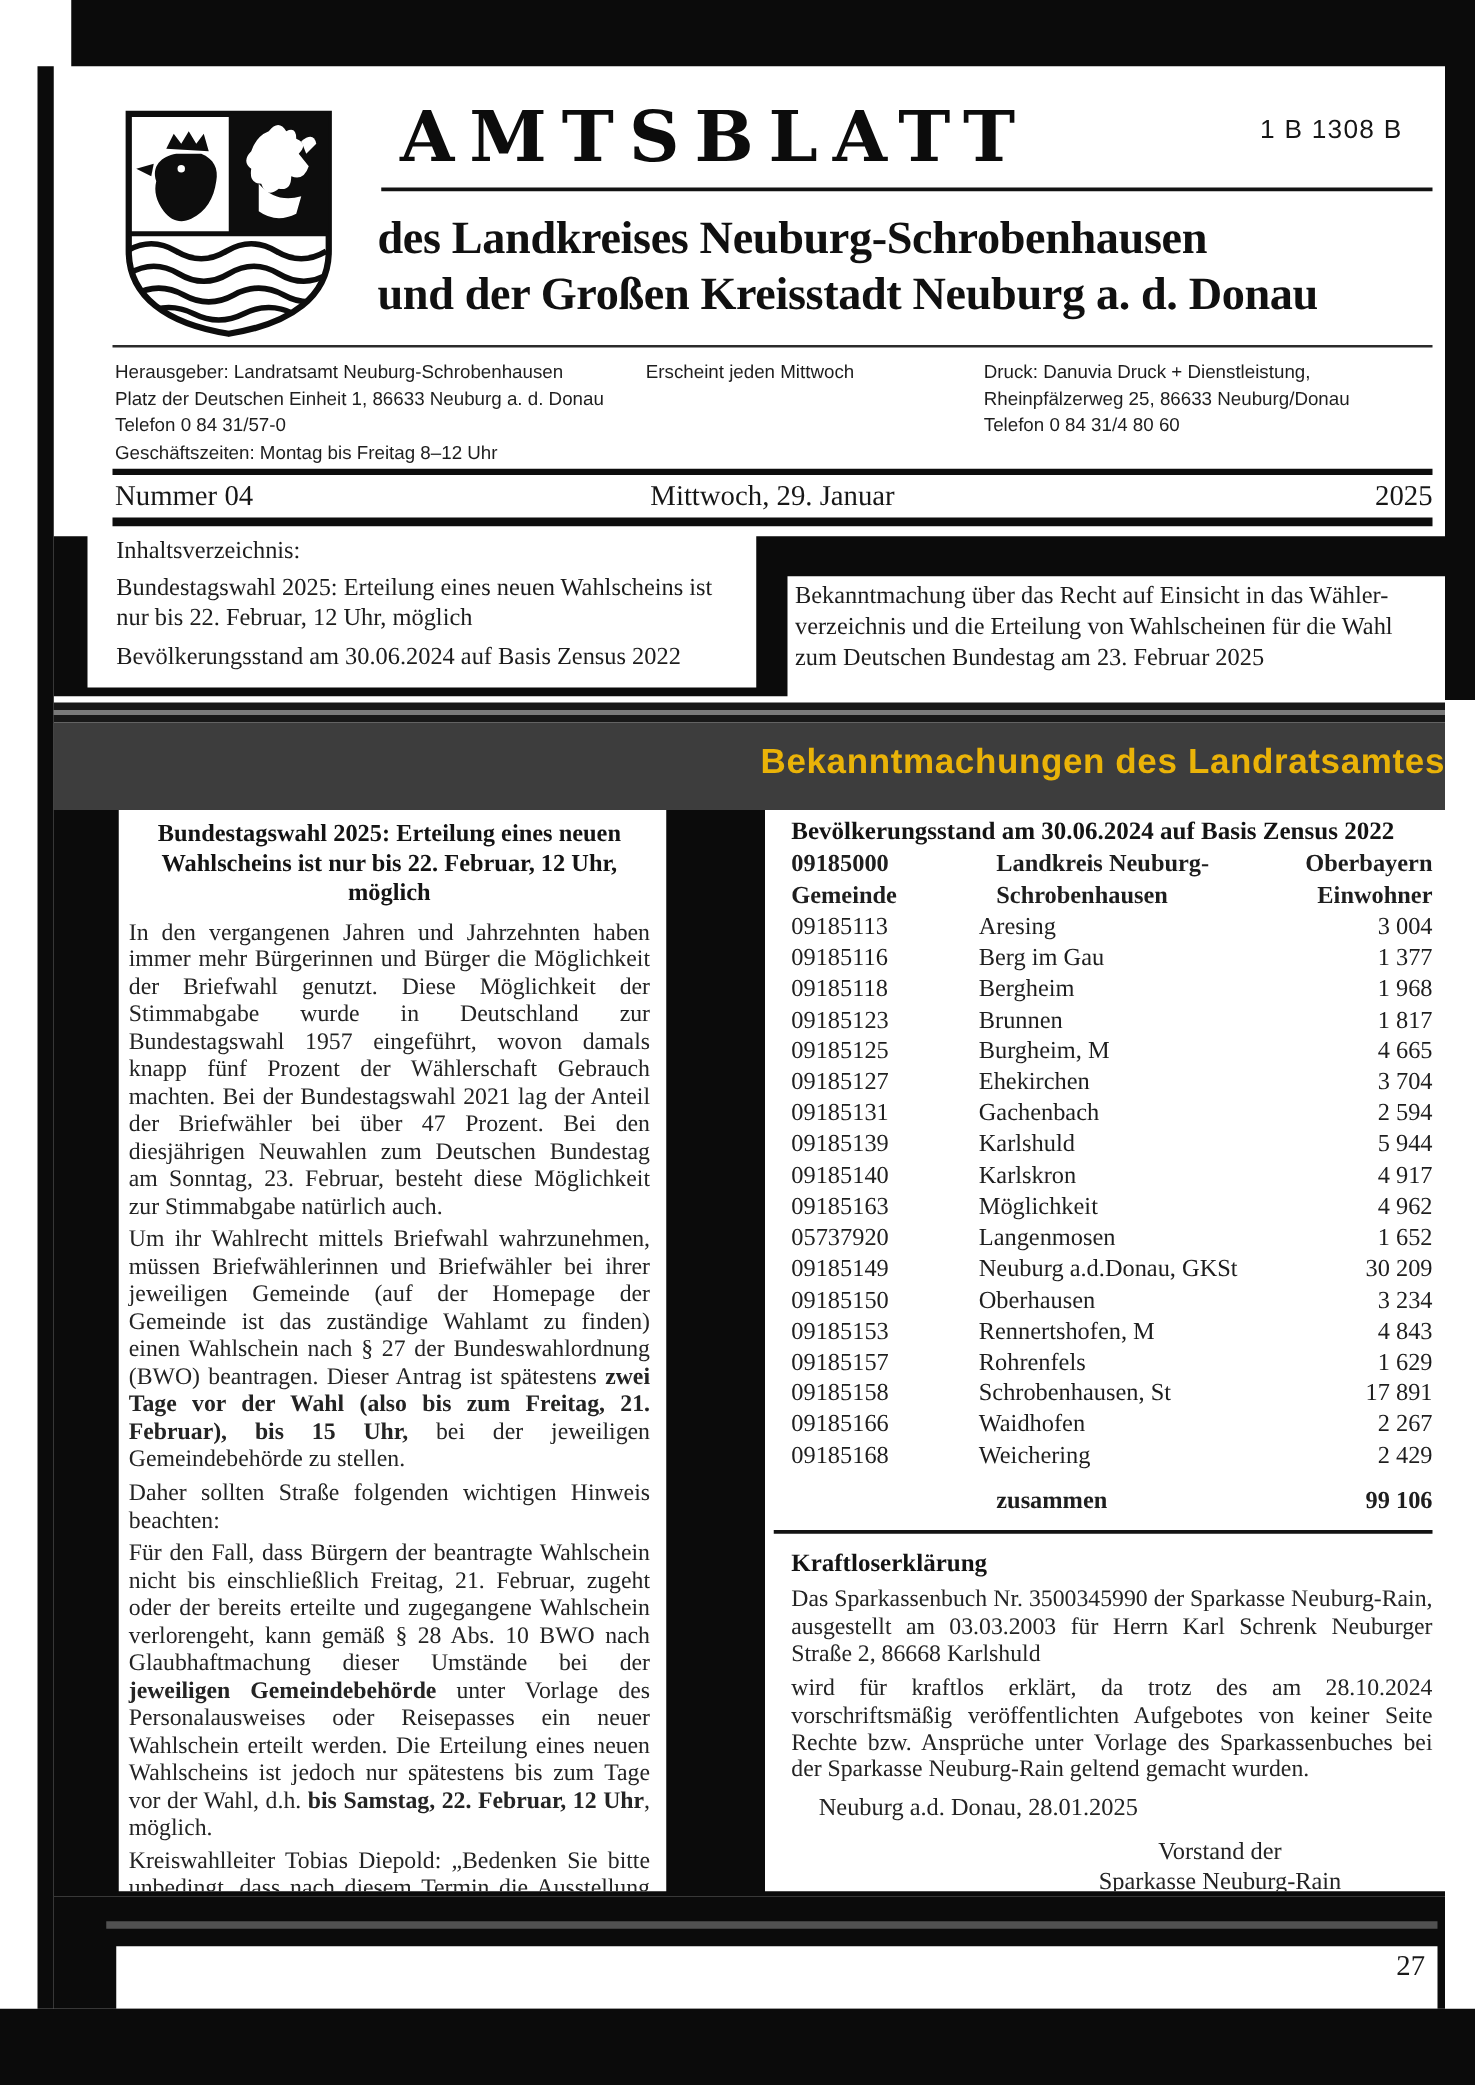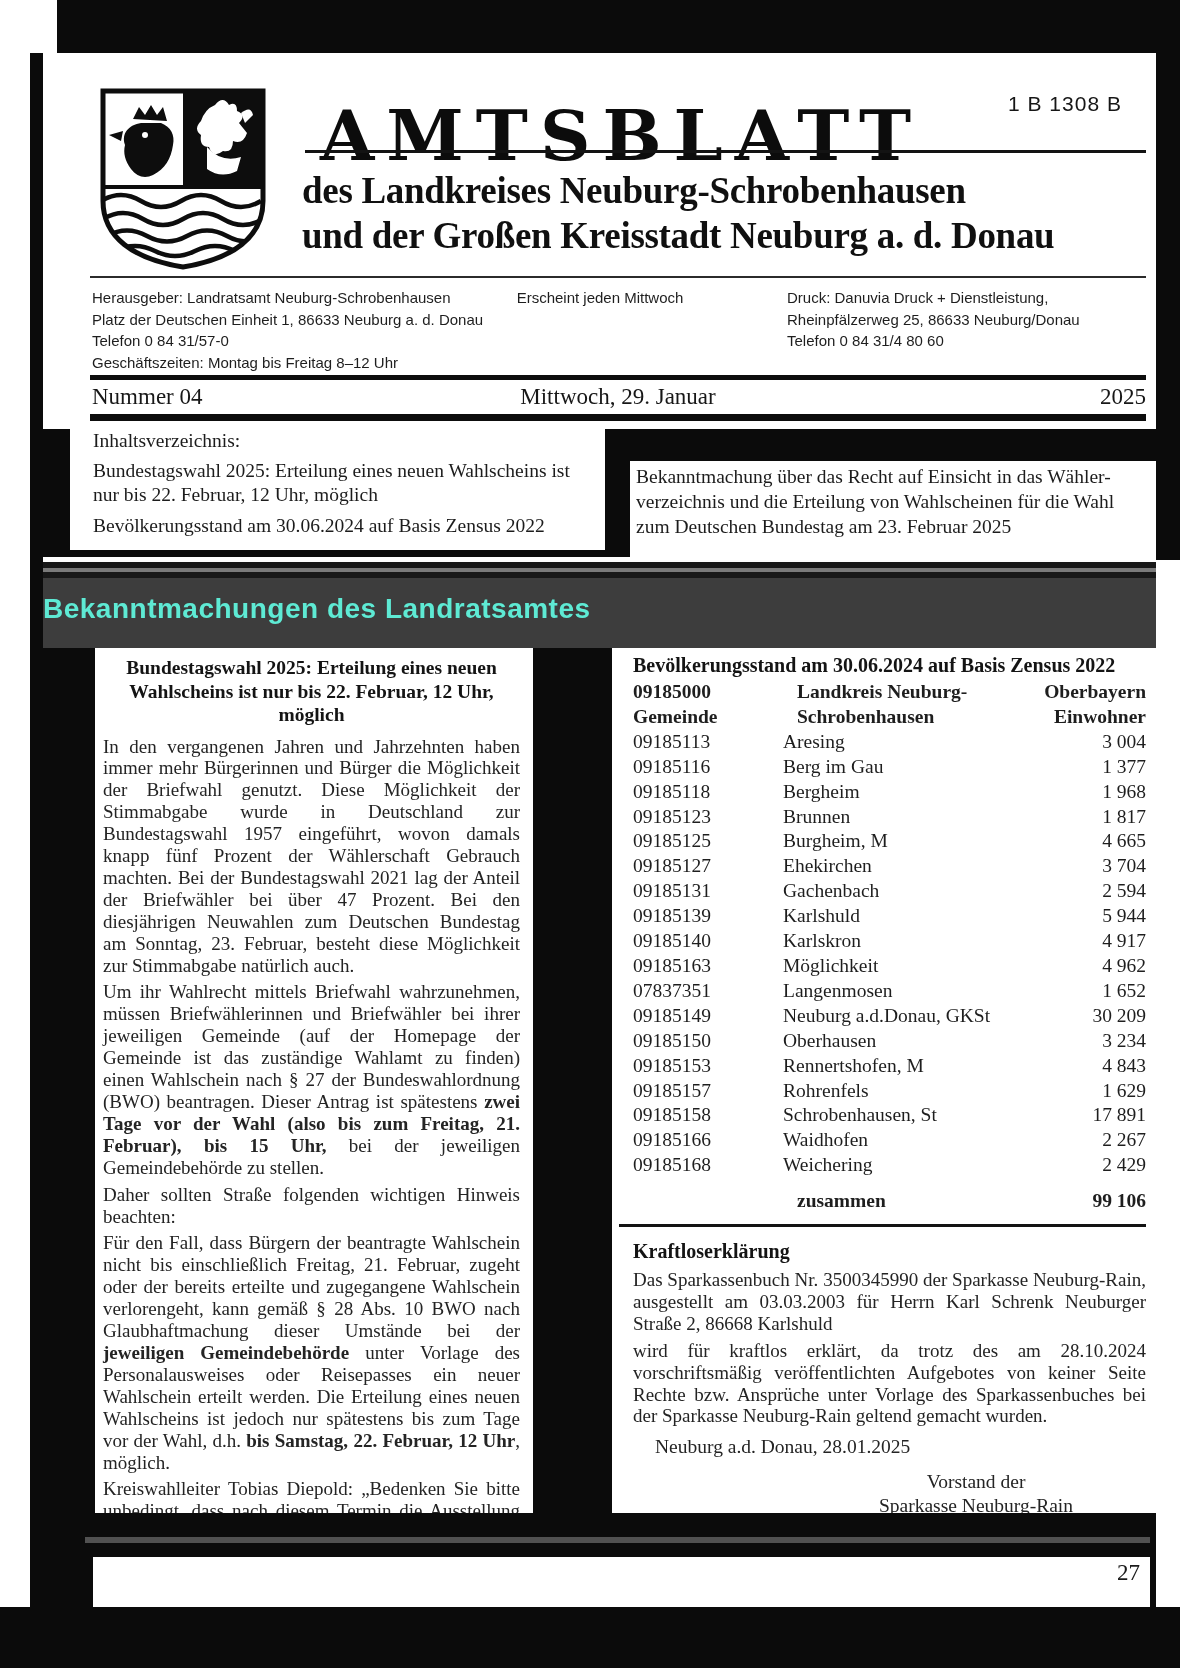--- a/index.html
+++ b/index.html
@@ -2,44 +2,44 @@
 <html><head>
 <meta charset="utf-8">
 <style>
   html,body{margin:0;padding:0;background:#ffffff;}
   .page{position:relative;width:1180px;height:1668px;background:#fff;overflow:hidden;
         font-family:"Liberation Serif",serif;color:#222;}
   .abs{position:absolute;}
   .blk{background:#0b0b0b;}
 
   
-  .masthead{left:320px;top:101px;font-family:"DejaVu Serif",serif;font-weight:bold;
-            font-size:70px;letter-spacing:12px;line-height:1;color:#0c0c0c;white-space:nowrap;}
+  .masthead{left:320px;top:82px;font-family:"DejaVu Serif",serif;font-weight:bold;
+            font-size:56px;letter-spacing:12px;line-height:1;color:#0c0c0c;white-space:nowrap;}
   .mast-code{left:1008px;top:92px;font-family:"Liberation Sans",sans-serif;font-size:21px;
              color:#161616;letter-spacing:1px;}
   .mast-rule{left:305px;top:150px;width:841px;height:3px;background:#131313;}
   .subtitle{left:302px;top:168px;font-weight:bold;font-size:37px;line-height:45px;
             color:#101010;white-space:pre-line;letter-spacing:-0.3px;}
 
   
   .pub-rule{left:90px;top:276px;width:1056px;height:2px;background:#2b2b2b;}
   .pub{font-family:"Liberation Sans",sans-serif;font-size:15px;line-height:21.5px;
        color:#1e1e1e;white-space:pre-line;}
   .rule-thick{background:#0d0d0d;}
   .issue{font-size:23px;line-height:28px;color:#171717;}
 
   
   .toc-box{background:#fff;font-size:19.5px;line-height:24.5px;color:#1c1c1c;}
   .toc-entry{white-space:pre-line;}
 
   
   .banner{left:43px;top:578px;width:1113px;height:70px;background:#3d3d3d;
-          text-align:left;padding-top:15px;box-sizing:border-box;
+          text-align:right;padding-top:15px;box-sizing:border-box;
           font-family:"Liberation Sans",sans-serif;font-weight:bold;
-          font-size:28px;letter-spacing:.5px;color:#5eead4;}
+          font-size:28px;letter-spacing:.5px;color:#eab308;}
 
   
   .art{background:#fff;box-sizing:border-box;overflow:hidden;}
   .art-title{font-weight:bold;font-size:19.5px;line-height:23.5px;text-align:center;
              white-space:pre-line;margin:0 0 9px 0;color:#141414;}
   .par{text-align:justify;font-size:19px;line-height:21.9px;margin:0 0 5px 0;color:#242424;}
   .b{font-weight:bold;}
 
   
   .tbl{font-size:19.5px;line-height:24.9px;color:#1e1e1e;}
@@ -209,21 +209,21 @@
             <span class="c1">09185140</span>
             <span class="c2">Karlskron</span>
             <span class="c3">4 917</span>
           </div>
           <div class="t-row">
             <span class="c1">09185163</span>
             <span class="c2">Möglichkeit</span>
             <span class="c3">4 962</span>
           </div>
           <div class="t-row">
-            <span class="c1">07837351</span>
+            <span class="c1">05737920</span>
             <span class="c2">Langenmosen</span>
             <span class="c3">1 652</span>
           </div>
           <div class="t-row">
             <span class="c1">09185149</span>
             <span class="c2">Neuburg a.d.Donau, GKSt</span>
             <span class="c3">30 209</span>
           </div>
           <div class="t-row">
             <span class="c1">09185150</span>

